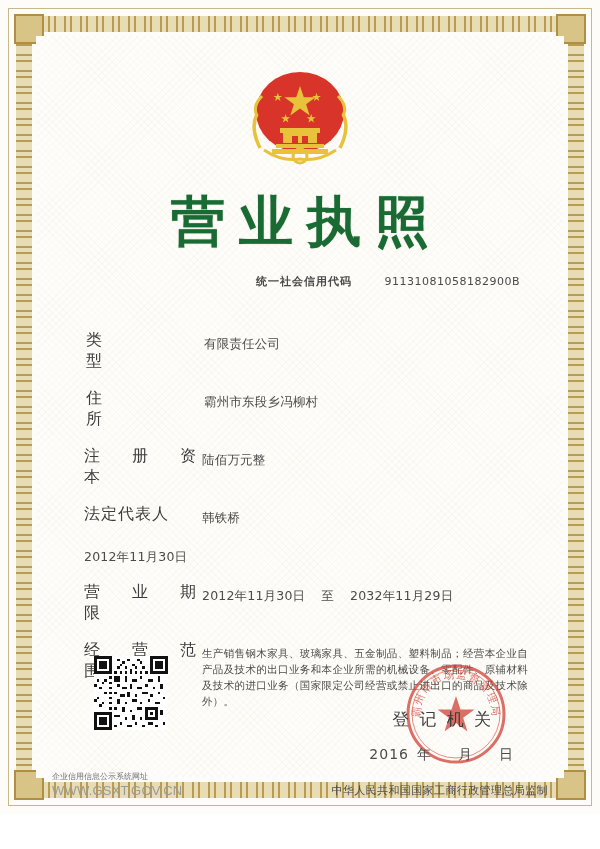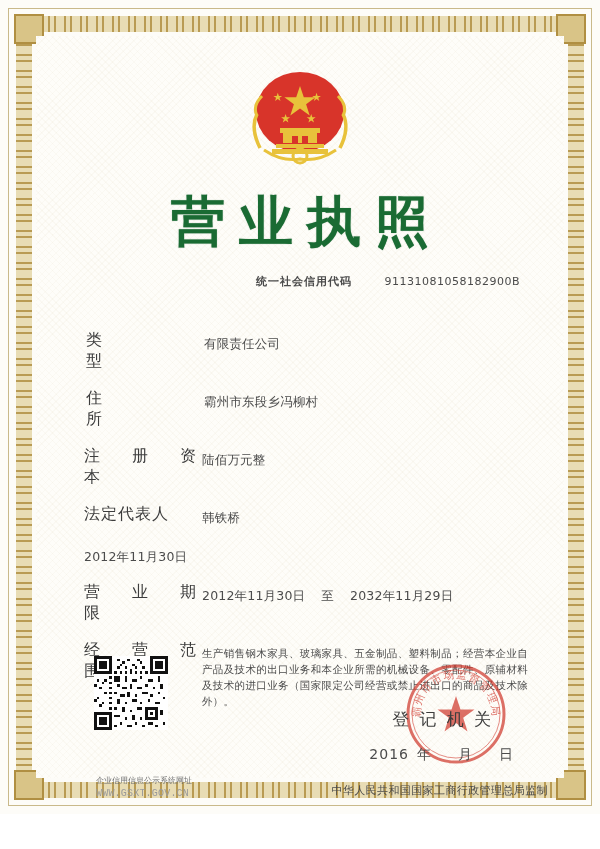--- a/index.html
+++ b/index.html
@@ -204,27 +204,26 @@
     width: 104px;
     height: 104px;
     opacity: 0.72;
   }
 
   
   .footer-left {
     position: absolute;
     left: 52px;
     bottom: 14px;
-    font-family: Liberation Mono, monospace;
+    font-family: Liberation Sans, sans-serif;
     font-size: 8px;
     color: #6e6e6e;
     line-height: 1.35;
-    margin-left: 44px;
-  }
-  .footer-left .url { color: #9a9a9a; font-size: 10px; letter-spacing: 0.2px; }
+  }
+  .footer-left .url { color: #9a9a9a; font-size: 13px; letter-spacing: 0.2px; }
   .footer-right {
     position: absolute;
     right: 52px;
     bottom: 16px;
     font-family: "DejaVu Sans", sans-serif;
     font-size: 11px;
     color: #4b4b4b;
     letter-spacing: 0.4px;
   }
 </style>

